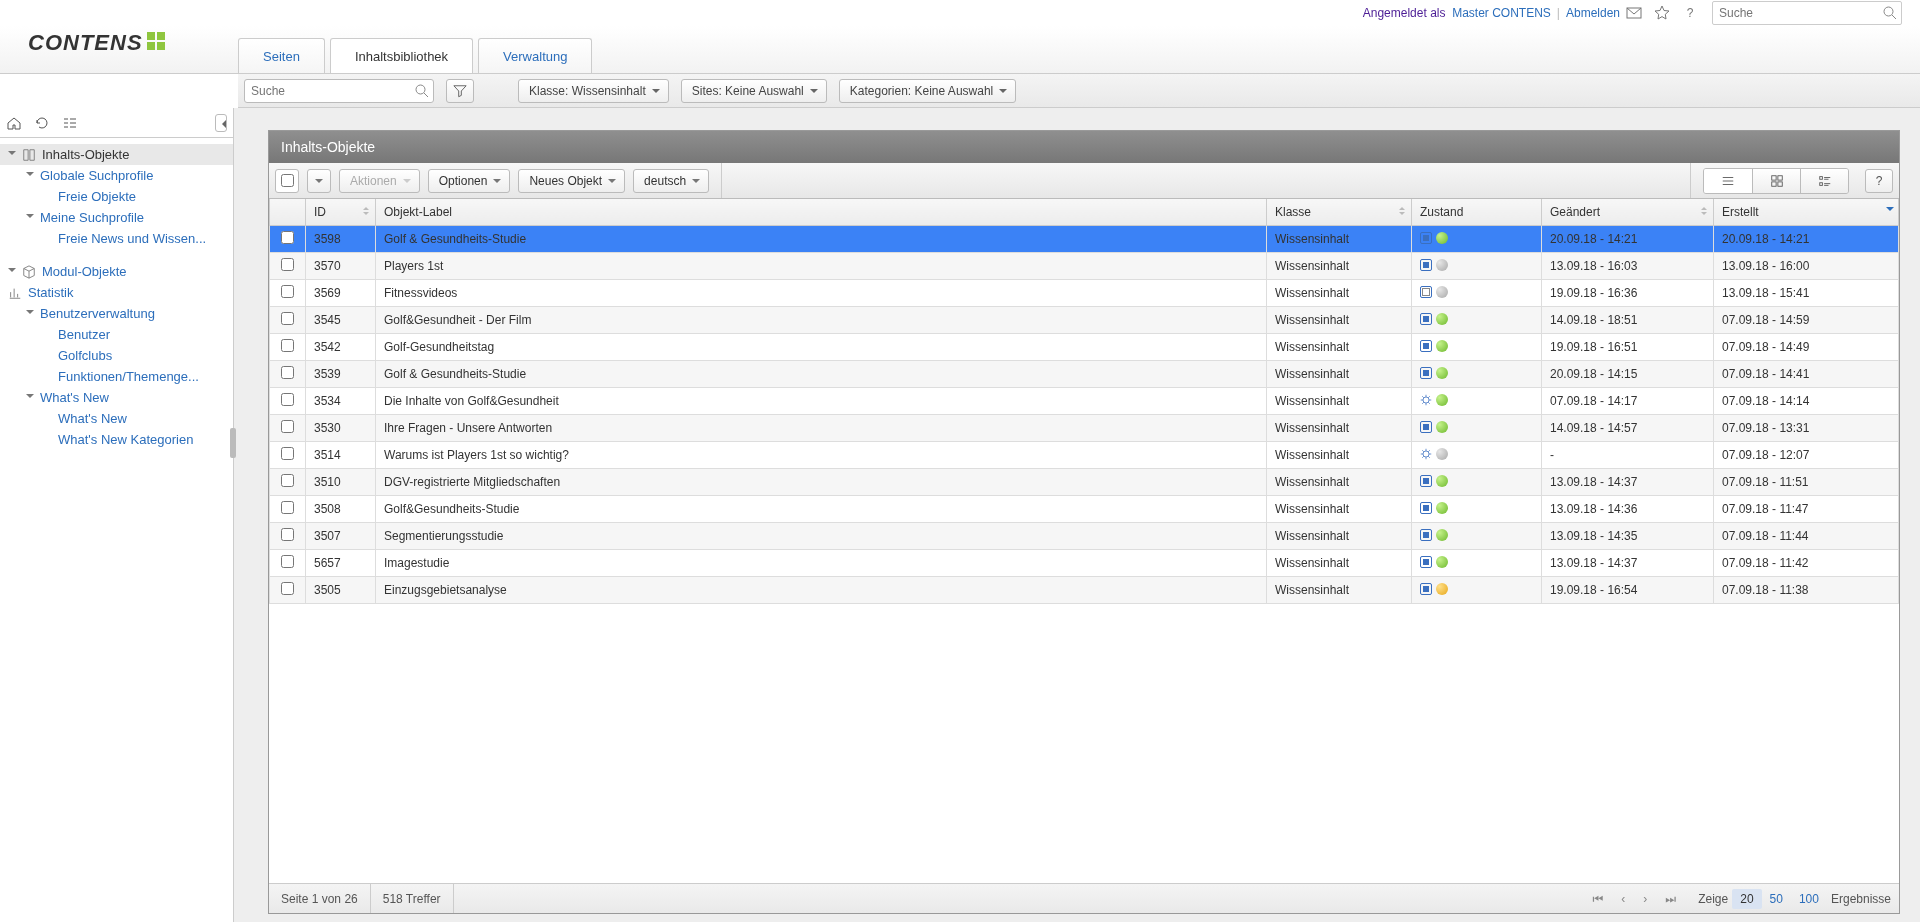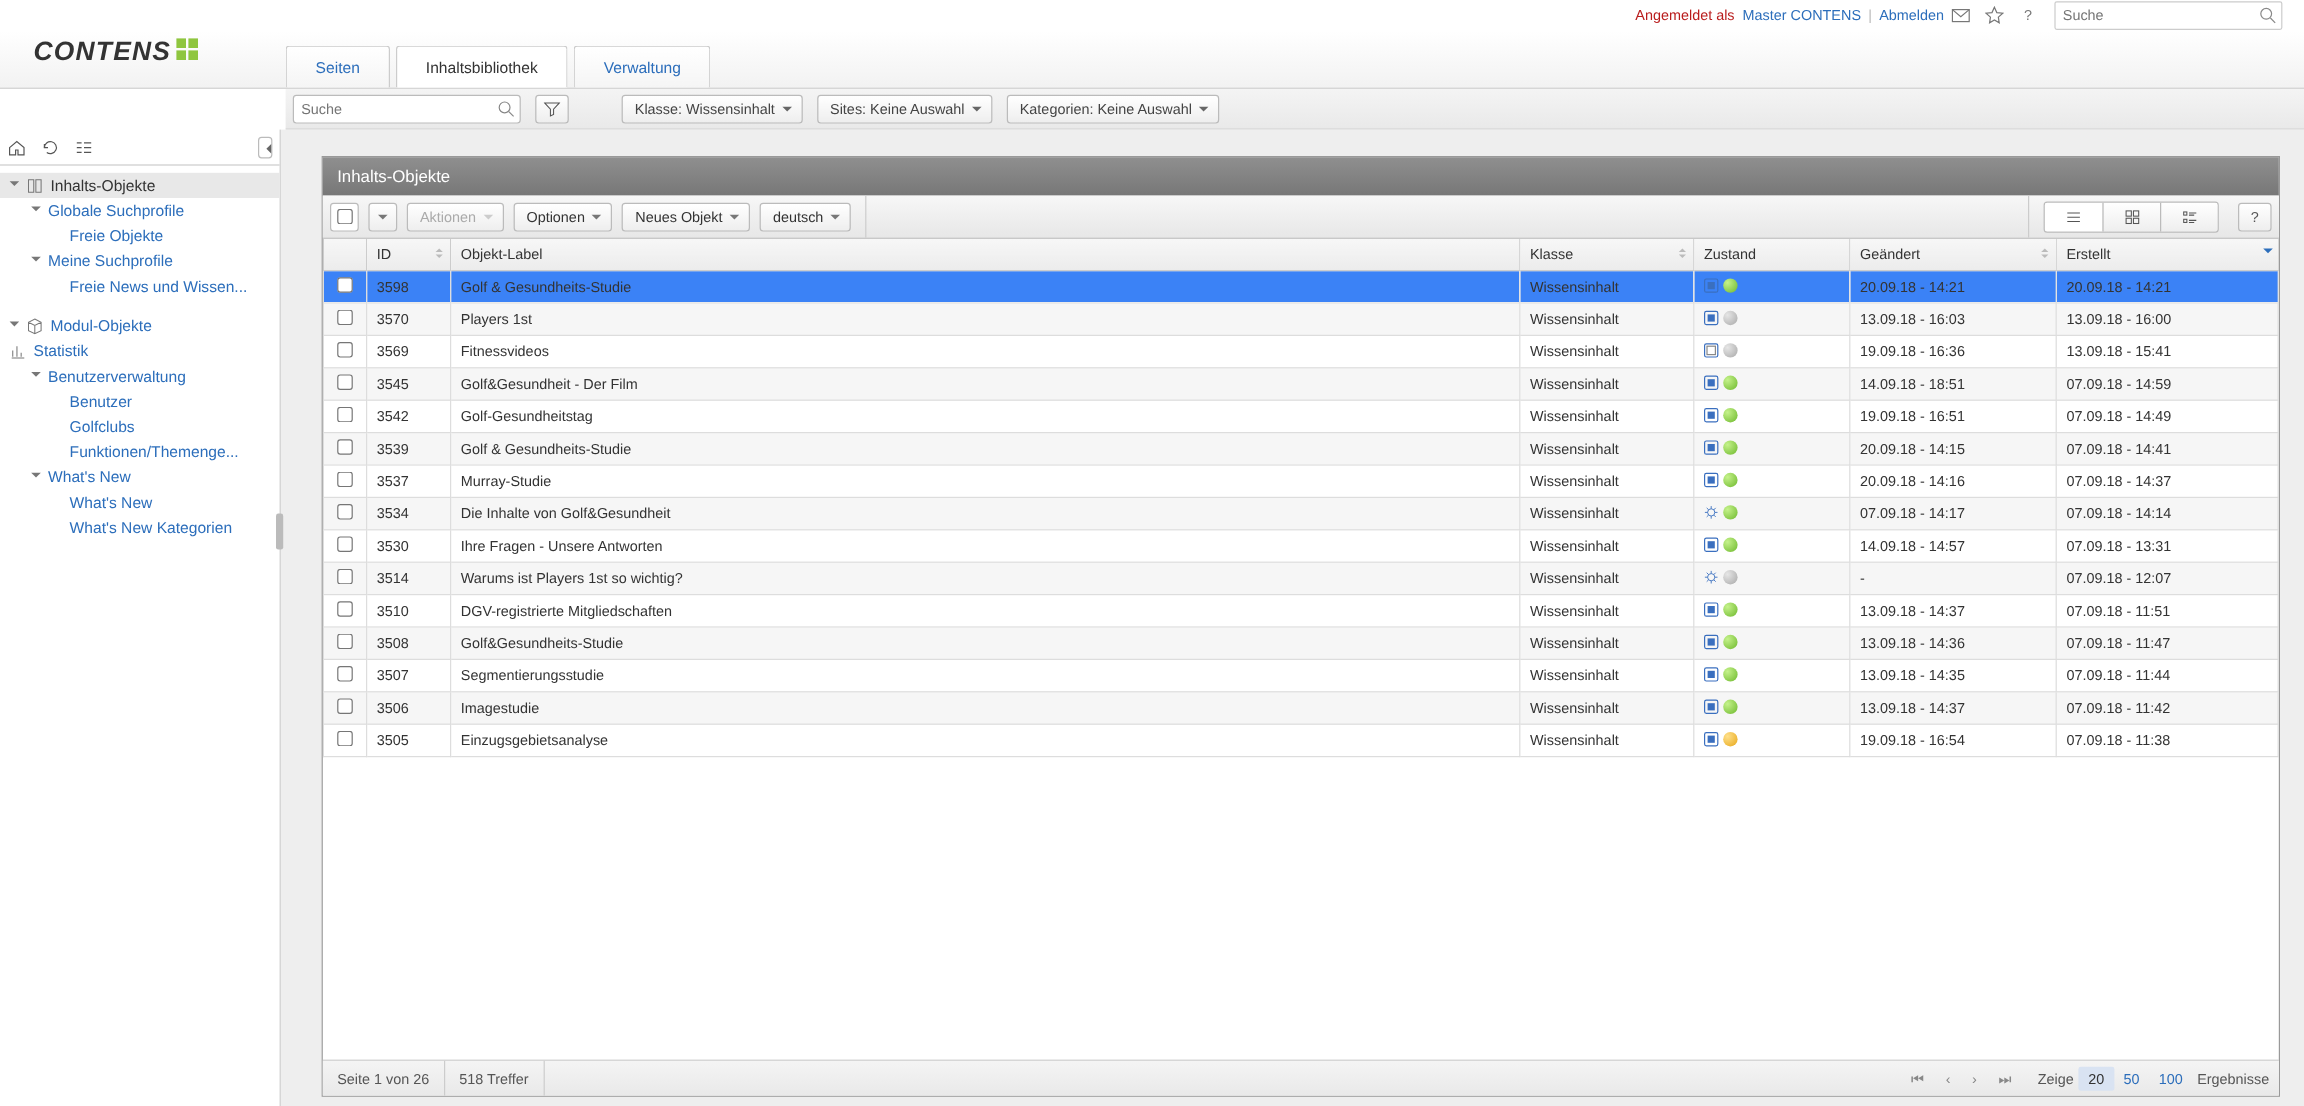--- a/index.html
+++ b/index.html
@@ -2,21 +2,21 @@
 <html><head>
 <meta charset="utf-8">
 <style>
   *{box-sizing:border-box;margin:0;padding:0;font-family:Arial,Helvetica,sans-serif;}
   html,body{height:100%;}
   body{font-size:12px;color:#333;background:#fff;}
 
   
   .top-header{display:flex;align-items:center;height:26px;padding:0 18px 0 0;}
   .top-header .spacer{flex:1;}
-  .top-header .dim{color:#b91c1c;}
+  .top-header .dim{color:#4c1d95;}
   .top-header .link{color:#2c6ebb;cursor:pointer;}
   .top-header .sep{color:#bbb;margin:0 6px;}
   .top-header .hicon{width:16px;height:16px;margin:0 6px;color:#777;display:inline-flex;align-items:center;justify-content:center;cursor:pointer;}
   .top-header .search-wrap{position:relative;margin-left:8px;}
   .top-header input{width:190px;height:24px;padding:0 22px 0 6px;border:1px solid #ccc;border-radius:2px;font-size:12px;}
   .top-header .mag{position:absolute;right:4px;top:4px;width:16px;height:16px;color:#888;}
 
   
   .logo-row{position:relative;height:48px;border-bottom:1px solid #ccc;background:linear-gradient(#fff,#f2f2f2);}
   .logo{position:absolute;left:28px;top:4px;display:flex;align-items:flex-start;font-style:italic;}
@@ -449,32 +449,20 @@
                 <td>Wissensinhalt</td>
                 <td><span class="status">
                     <span class="st-rec"></span>
                     <span class="st st-green"></span>
                   </span></td>
                 <td>20.09.18 - 14:15</td>
                 <td>07.09.18 - 14:41</td>
               </tr>
               <tr>
                 <td class="col-chk"><input type="checkbox" style=""></td>
-                <td>3537</td>
-                <td>Murray-Studie</td>
-                <td>Wissensinhalt</td>
-                <td><span class="status">
-                    <span class="st-rec"></span>
-                    <span class="st st-green"></span>
-                  </span></td>
-                <td>20.09.18 - 14:16</td>
-                <td>07.09.18 - 14:37</td>
-              </tr>
-              <tr>
-                <td class="col-chk"><input type="checkbox" style=""></td>
                 <td>3534</td>
                 <td>Die Inhalte von Golf&amp;Gesundheit</td>
                 <td>Wissensinhalt</td>
                 <td><span class="status">
                     <span class="st-gear">
                       <svg viewBox="0 0 16 16">
                         <circle cx="8" cy="8" r="4" fill="none" stroke="currentColor"></circle>
                         <path d="M8 1v3M8 12v3M1 8h3M12 8h3M3 3l2 2M11 11l2 2M13 3l-2 2M5 11l-2 2" stroke="currentColor"></path>
                       </svg>
                     </span>
@@ -543,21 +531,21 @@
                 <td>Wissensinhalt</td>
                 <td><span class="status">
                     <span class="st-rec"></span>
                     <span class="st st-green"></span>
                   </span></td>
                 <td>13.09.18 - 14:35</td>
                 <td>07.09.18 - 11:44</td>
               </tr>
               <tr>
                 <td class="col-chk"><input type="checkbox" style=""></td>
-                <td>3506</td>
+                <td>5657</td>
                 <td>Imagestudie</td>
                 <td>Wissensinhalt</td>
                 <td><span class="status">
                     <span class="st-rec"></span>
                     <span class="st st-green"></span>
                   </span></td>
                 <td>13.09.18 - 14:37</td>
                 <td>07.09.18 - 11:42</td>
               </tr>
               <tr>

